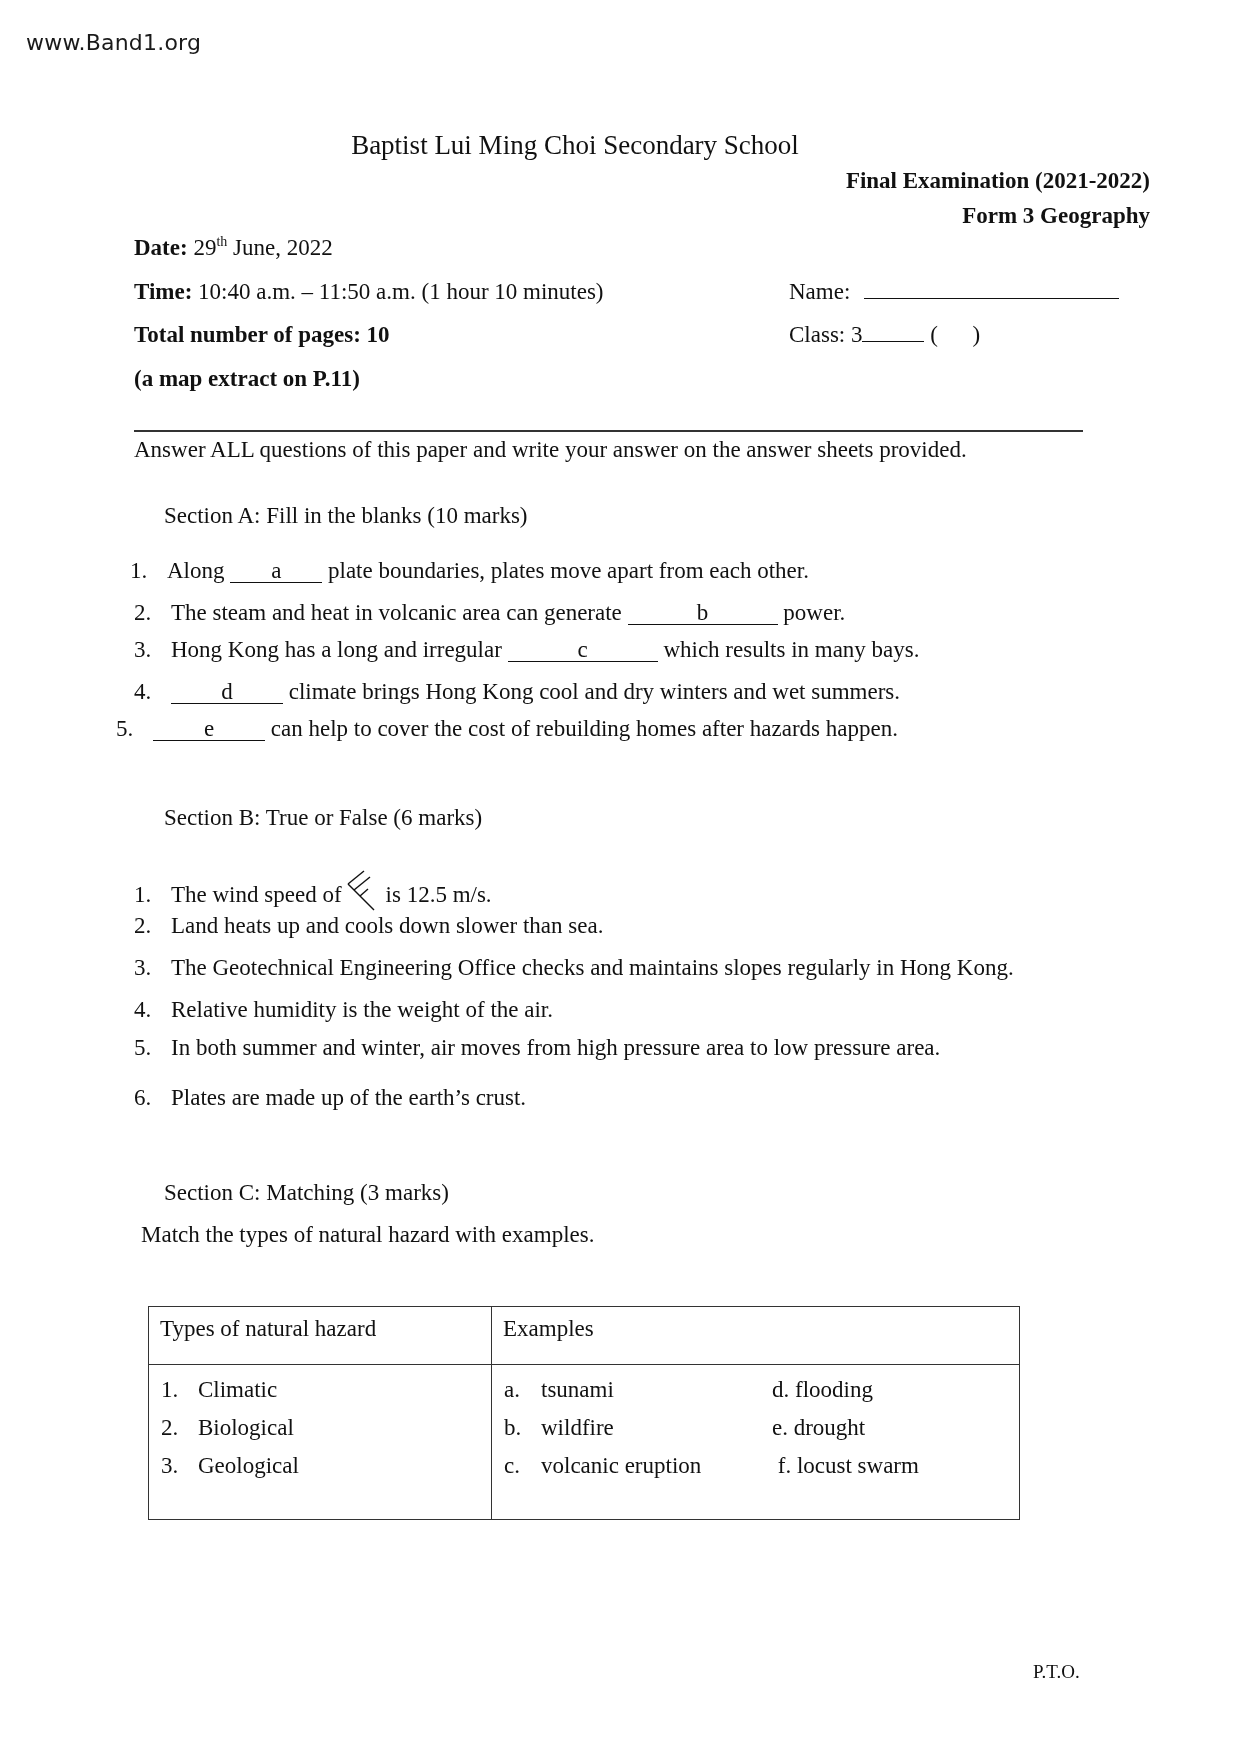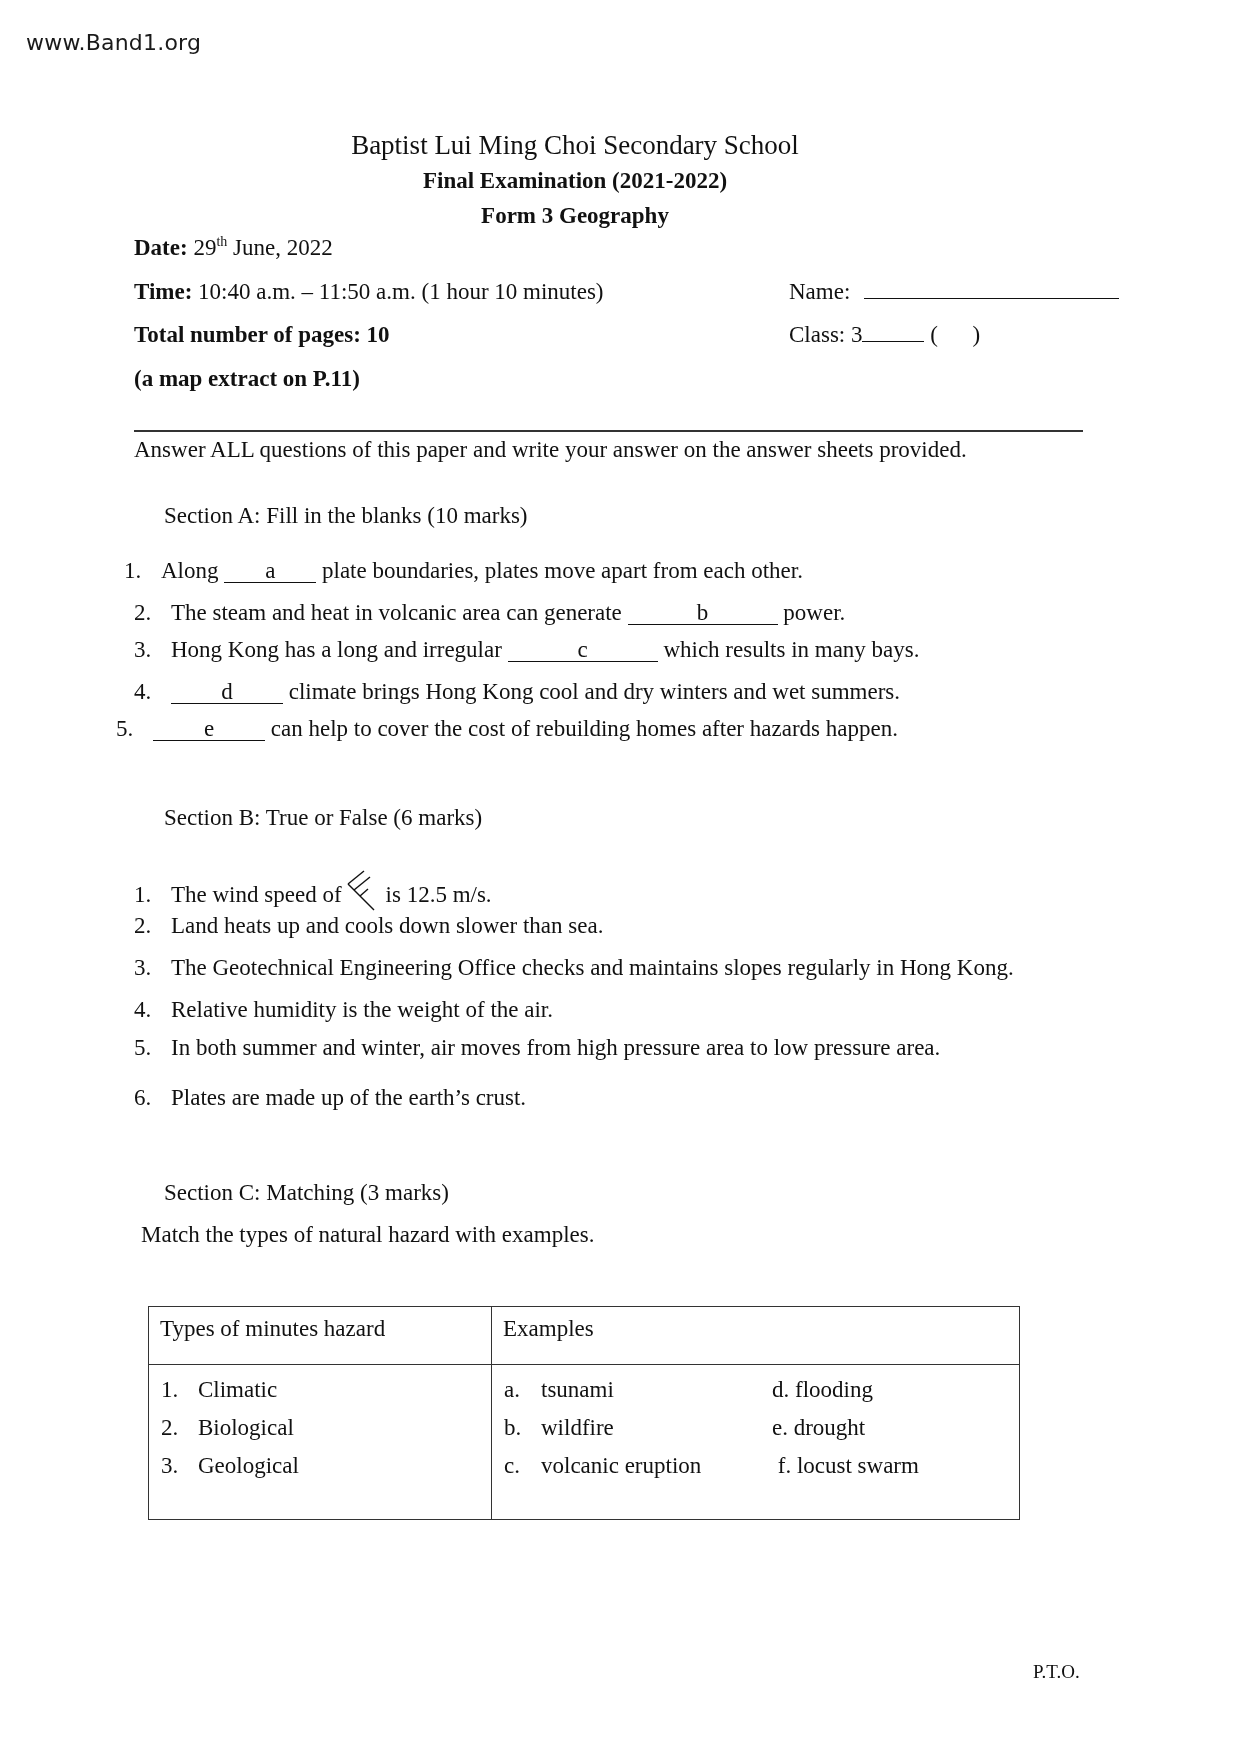--- a/index.html
+++ b/index.html
@@ -9,21 +9,21 @@
     color: #111111;
   }
   .watermark {
     position: absolute; left: 26px; top: 30px;
     font-family: "DejaVu Sans", "Liberation Sans", sans-serif;
     font-size: 22px; color: #1a1a1a; letter-spacing: 0.2px;
   }
   .abs { position: absolute; white-space: nowrap; }
   .center { left: 0; width: 1150px; text-align: center; }
   .title { font-weight: normal; font-size: 27px; top: 130px; }
-  .subtitle { font-weight: bold; font-size: 23px; }
+  .subtitle { font-weight: bold; font-size: 23px; text-align: right; }
   .line { font-size: 23px; }
   b, .b { font-weight: bold; }
   sup { font-size: 14px; vertical-align: 9px; line-height: 0; }
   .hr { position: absolute; left: 134px; top: 430px; width: 949px; height: 2px; background: #333; }
   .blank { display: inline-block; border-bottom: 1.5px solid #111; text-align: center; line-height: 22px; }
   .num { display: inline-block; width: 37px; }
   .section-title { font-weight: normal; font-size: 23px; margin-left: 30px; }
   table.match {
     position: absolute; left: 148px; top: 1306px; width: 872px; height: 214px;
     border-collapse: collapse; font-size: 23px;
@@ -70,21 +70,21 @@
 </div>
 
 <div class="abs line b" style="left:134px; top:366px">(a map extract on P.11)</div>
 
 <div class="hr"></div>
 
 <div class="abs line" style="left:134px; top:437px">Answer ALL questions of this paper and write your answer on the answer sheets provided.</div>
 
 <div class="abs section-title" style="left:134px; top:503px">Section A: Fill in the blanks (10 marks)</div>
 
-<div class="abs line" style="left:124px; top:558px">
+<div class="abs line" style="left:130px; top:558px">
   <span class="num">1.</span><span>Along </span><span class="blank" style="width:92px">a</span><span> plate boundaries, plates move apart from each other.</span>
 </div>
 <div class="abs line" style="left:134px; top:600px">
   <span class="num">2.</span><span>The steam and heat in volcanic area can generate </span><span class="blank" style="width:150px">b</span><span> power.</span>
 </div>
 <div class="abs line" style="left:134px; top:637px">
   <span class="num">3.</span><span>Hong Kong has a long and irregular </span><span class="blank" style="width:150px">c</span><span> which results in many bays.</span>
 </div>
 <div class="abs line" style="left:134px; top:679px">
   <span class="num">4.</span><span></span><span class="blank" style="width:112px">d</span><span> climate brings Hong Kong cool and dry winters and wet summers.</span>
@@ -118,21 +118,21 @@
 <div class="abs line" style="left:134px; top:1085px">
   <span class="num">6.</span><span>Plates are made up of the earth’s crust.</span>
 </div>
 
 <div class="abs section-title" style="left:134px; top:1180px">Section C: Matching (3 marks)</div>
 <div class="abs line" style="left:141px; top:1222px">Match the types of natural hazard with examples.</div>
 
 <table class="match">
   <tbody>
       <tr>
-    <th class="col1">Types of minutes hazard</th>
+    <th class="col1">Types of natural hazard</th>
     <th>Examples</th>
   </tr>
   <tr>
     <td class="col1">
       <div class="types">
         <div class="list-row"><span class="num">1.</span><span>Climatic</span></div>
         <div class="list-row"><span class="num">2.</span><span>Biological</span></div>
         <div class="list-row"><span class="num">3.</span><span>Geological</span></div>
       </div>
     </td>

